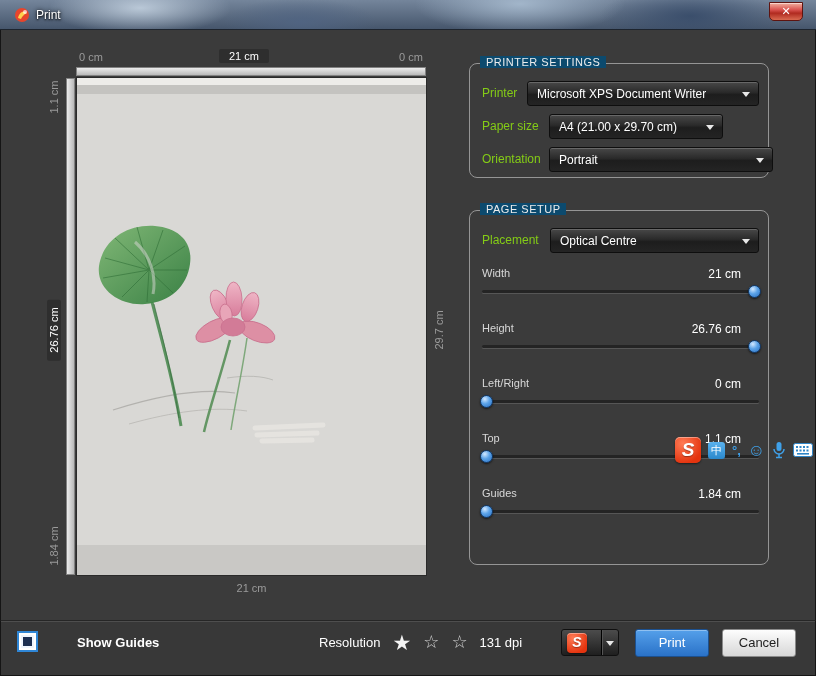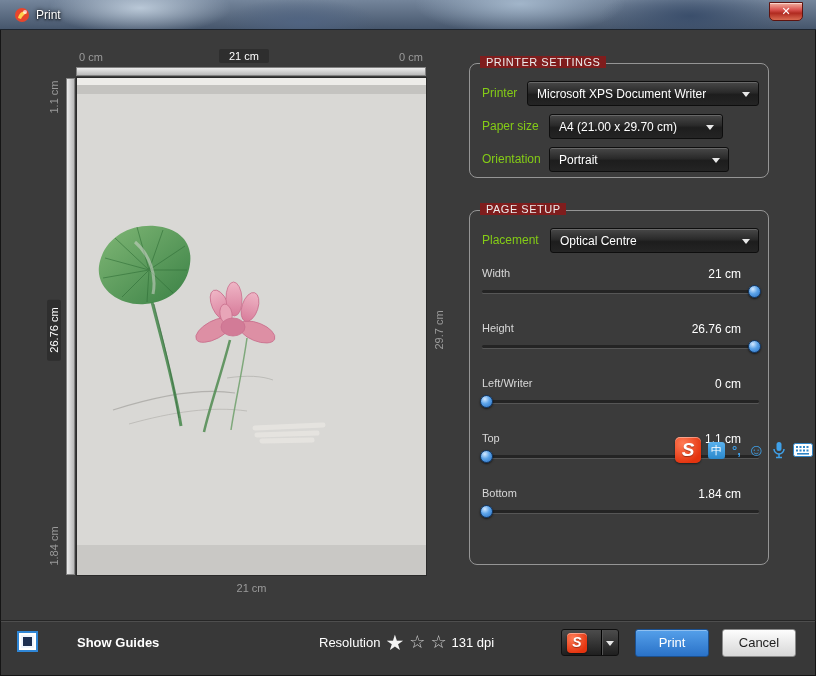--- a/index.html
+++ b/index.html
@@ -42,21 +42,21 @@
              background:linear-gradient(90deg,#ececec,#b9b9b9); border:1px solid #828282; }
   .paper { position:absolute; left:76px; top:48px; width:349px; height:497px;
            background:#d9d8d5; box-shadow:0 0 0 1px #2a2a2a; }
   .paper .m-top1 { position:absolute; left:0; top:0; width:100%; height:7px; background:#edece9; }
   .paper .m-top2 { position:absolute; left:0; top:7px; width:100%; height:9px; background:#c4c3c0; }
   .paper .m-bottom { position:absolute; left:0; bottom:0; width:100%; height:30px; background:#c9c8c5; }
   .paper svg { position:absolute; left:0; top:0; }
 
   
   .group { position:absolute; border:1px solid #959595; border-radius:8px; }
-  .legend { position:absolute; top:-8px; left:10px; background:#7f1d1d; padding:0 6px;
+  .legend { position:absolute; top:-8px; left:10px; background:#0c4a6e; padding:0 6px;
             font-size:11px; color:#ececec; letter-spacing:.5px; white-space:nowrap; }
   .flabel { position:absolute; font-size:12px; color:#84cc16; white-space:nowrap; }
 
   
   .dropdown { position:absolute; height:25px; border:1px solid #0e0e0e; border-radius:3px;
     background:linear-gradient(180deg,#484848 0%, #2a2a2a 45%, #1d1d1d 55%, #242424 100%);
     box-shadow:inset 0 1px 0 rgba(255,255,255,.18); cursor:pointer; }
   .dd-text { position:absolute; left:9px; top:5px; font-size:12px; color:#fff; white-space:nowrap;
              overflow:hidden; max-width:calc(100% - 30px); }
   .chev { position:absolute; right:8px; top:10px; width:0; height:0;
@@ -91,21 +91,21 @@
   
   #footer { position:absolute; left:0; bottom:0; width:816px; height:56px; background:#383838;
             border-top:1px solid #262626; box-shadow:inset 0 1px 0 #4e4e4e;
             border-left:1px solid #151515; border-right:1px solid #151515;
             border-bottom:1px solid #151515; }
   .checkbox { position:absolute; left:16px; top:10px; width:21px; height:21px; background:#eef5ff;
               border:2px solid #2f86d6; box-shadow:inset 0 0 0 2px #fff; cursor:pointer; }
   .checkbox .mark { position:absolute; left:4px; top:4px; width:9px; height:9px; background:#1c2f52; }
   .cb-label { position:absolute; left:46px; top:14px; color:#fff; font-size:13px; font-weight:bold;margin-left:30px; }
   .res-cluster { position:absolute; left:318px; top:7px; height:28px; display:flex;
-                 align-items:center; gap:5px; color:#fff; font-size:13px; }
+                 align-items:center; gap:12px; color:#fff; font-size:13px; }
   .star { cursor:pointer; line-height:1; }
   .star.filled { color:#f5f5f5; font-size:21px; }
   .star.empty  { color:#cfcfcf; font-size:18px; }
   .ime-btn { position:absolute; left:560px; top:8px; width:58px; height:27px; border:1px solid #101010;
              border-radius:3px; background:linear-gradient(180deg,#4c4c4c,#1f1f1f); cursor:pointer; }
   .ime-btn .sogou-logo { position:absolute; left:5px; top:3px; width:20px; height:20px;
                          font-size:14px; line-height:19px; border-radius:4px; }
   .ime-btn .split { position:absolute; right:0; top:0; width:17px; height:100%;
                     border-left:1px solid #000; box-shadow:inset 1px 0 0 #555; }
   .ime-btn .split .chev { right:4px; top:11px; }
@@ -205,21 +205,21 @@
         <span class="chev"></span>
       </div>
 
       <span class="flabel" style="left:12px; top:55px;">Paper size</span>
       <div class="dropdown" style="left:79px; top:50px; width:174px;">
         <span class="dd-text">A4 (21.00 x 29.70 cm)</span>
         <span class="chev"></span>
       </div>
 
       <span class="flabel" style="left:12px; top:88px;">Orientation</span>
-      <div class="dropdown" style="left:79px; top:83px; width:180px;">
+      <div class="dropdown" style="left:79px; top:83px; width:224px;">
         <span class="dd-text">Portrait</span>
         <span class="chev"></span>
       </div>
     </div>
 
     <div class="group" style="left:468px; top:180px; width:300px; height:355px;">
       <span class="legend">PAGE SETUP</span>
 
       <span class="flabel" style="left:12px; top:22px;">Placement</span>
       <div class="dropdown" style="left:80px; top:17px; width:209px;">
@@ -237,37 +237,37 @@
 
       <div class="srow" style="top:111px;">
         <span class="slabel">Height</span>
         <span class="svalue">26.76 cm</span>
         <div class="track">
             <div class="handle max"></div>
           </div>
       </div>
 
       <div class="srow" style="top:166px;">
-        <span class="slabel">Left/Writer</span>
+        <span class="slabel">Left/Right</span>
         <span class="svalue">0 cm</span>
         <div class="track">
             <div class="handle min"></div>
           </div>
       </div>
 
       <div class="srow" style="top:221px;">
         <span class="slabel">Top</span>
         <span class="svalue">1.1 cm</span>
         <div class="track">
             <div class="handle min"></div>
           </div>
       </div>
 
       <div class="srow" style="top:276px;">
-        <span class="slabel">Bottom</span>
+        <span class="slabel">Guides</span>
         <span class="svalue">1.84 cm</span>
         <div class="track">
             <div class="handle min"></div>
           </div>
       </div>
     </div>
 
     <div id="ime-bar">
       <div class="sogou-logo">S</div>
       <div class="ime-zh">中</div>

